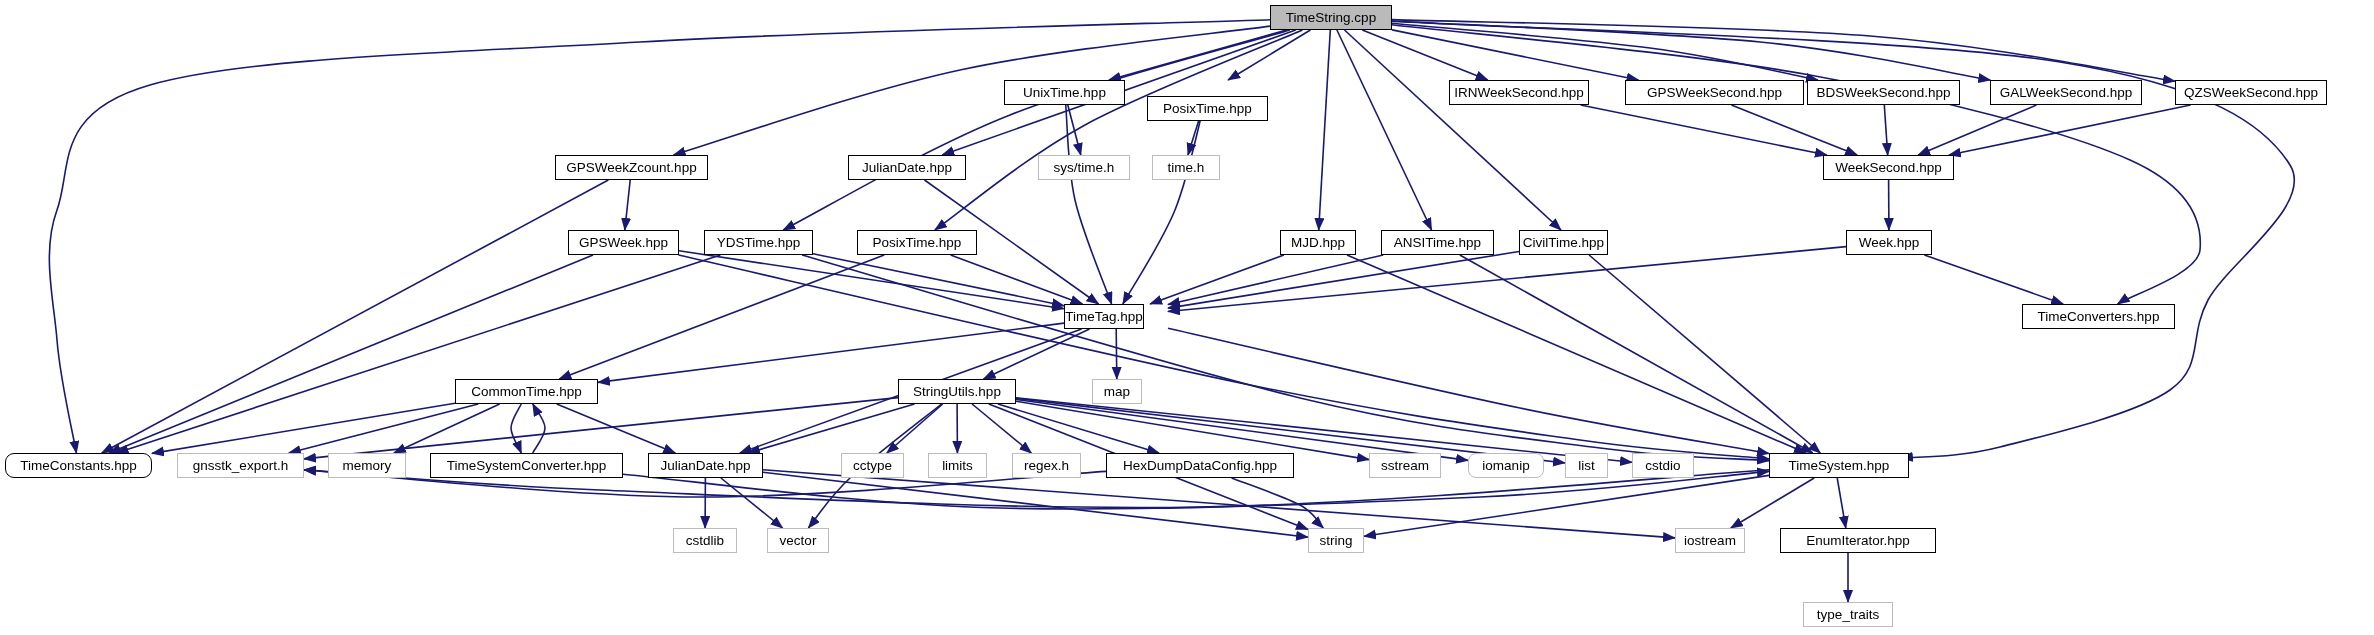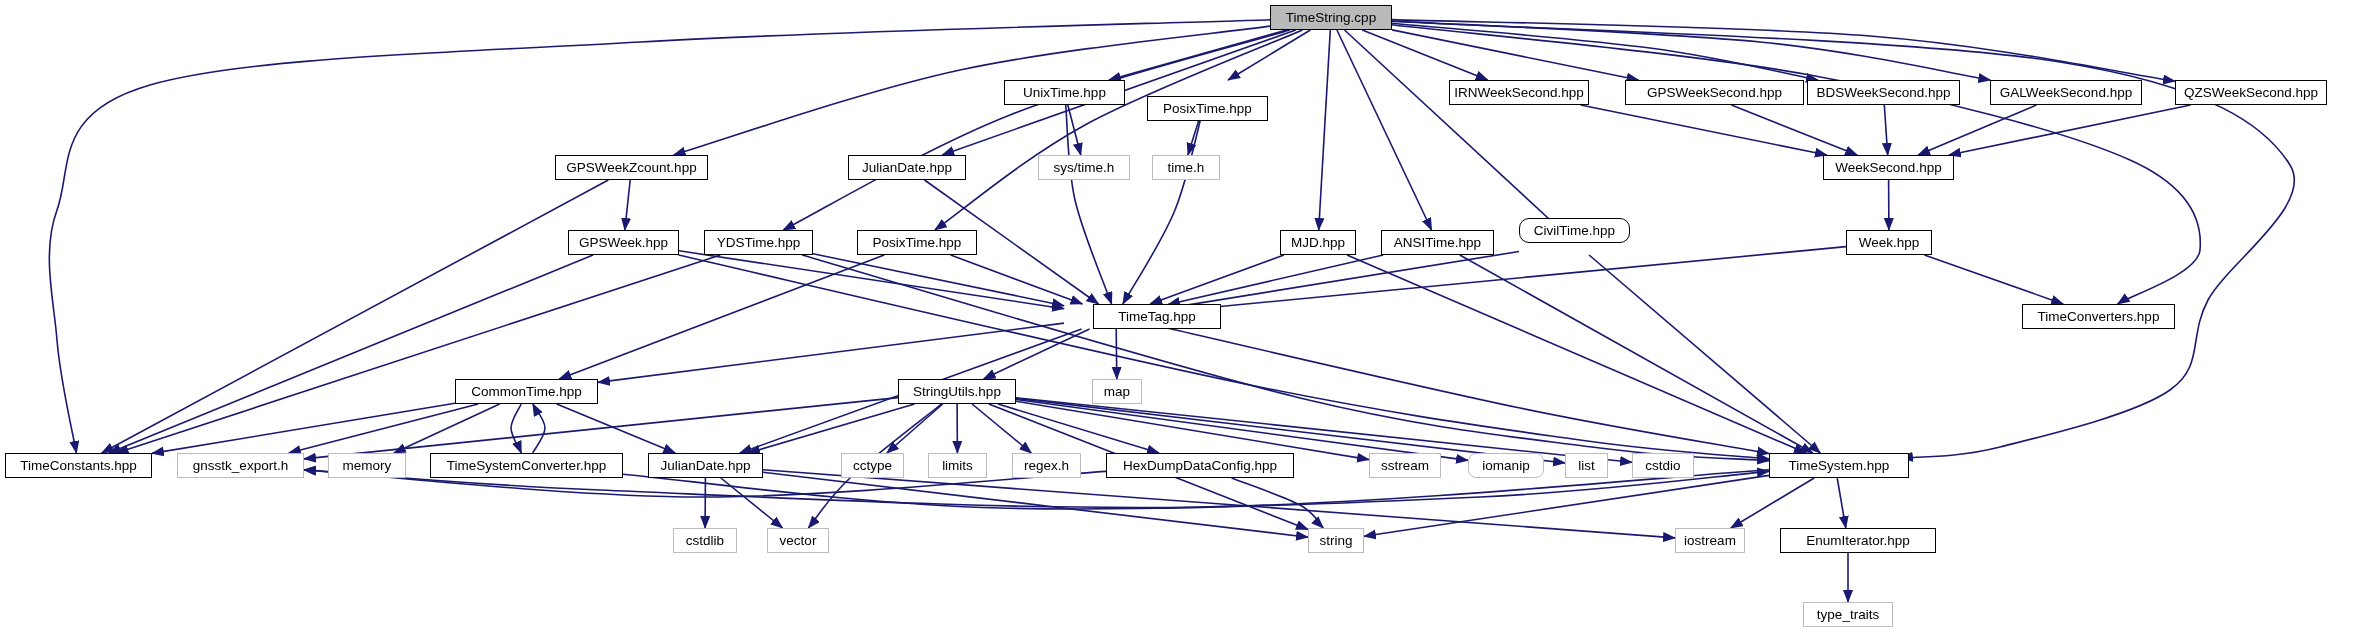--- a/index.html
+++ b/index.html
@@ -122,28 +122,28 @@
       <div class="node doc" style="left: 555px; top: 155px; width: 153px;">GPSWeekZcount.hpp</div>
       <div class="node doc" style="left: 848px; top: 155px; width: 118px;">JulianDate.hpp</div>
       <div class="node sys" style="left: 1038px; top: 155px; width: 92px;">sys/time.h</div>
       <div class="node sys" style="left: 1152px; top: 155px; width: 68px;">time.h</div>
       <div class="node doc" style="left: 1823px; top: 155px; width: 131px;">WeekSecond.hpp</div>
       <div class="node doc" style="left: 568px; top: 230px; width: 111px;">GPSWeek.hpp</div>
       <div class="node doc" style="left: 704px; top: 230px; width: 109px;">YDSTime.hpp</div>
       <div class="node doc" style="left: 857px; top: 230px; width: 120px;">PosixTime.hpp</div>
       <div class="node doc" style="left: 1280px; top: 230px; width: 76px;">MJD.hpp</div>
       <div class="node doc" style="left: 1381px; top: 230px; width: 113px;">ANSITime.hpp</div>
-      <div class="node doc" style="left: 1519px; top: 218px; width: 111px; border-radius: 10px;">CivilTime.hpp</div>
+      <div class="node doc" style="left: 1519px; top: 230px; width: 89px;">CivilTime.hpp</div>
       <div class="node doc" style="left: 1846px; top: 230px; width: 86px;">Week.hpp</div>
-      <div class="node doc" style="left: 1064px; top: 304px; width: 128px; margin-left: 29px;">TimeTag.hpp</div>
+      <div class="node doc" style="left: 1064px; top: 304px; width: 80px;">TimeTag.hpp</div>
       <div class="node doc" style="left: 2022px; top: 304px; width: 153px;">TimeConverters.hpp</div>
       <div class="node doc" style="left: 455px; top: 379px; width: 143px;">CommonTime.hpp</div>
       <div class="node doc" style="left: 898px; top: 379px; width: 118px;">StringUtils.hpp</div>
       <div class="node sys" style="left: 1092px; top: 379px; width: 50px;">map</div>
-      <div class="node doc" style="left: 5px; top: 453px; width: 147px;">TimeConstants.hpp</div>
+      <div class="node doc" style="left: 5px; top: 453px; width: 147px; border-radius: 9px;">TimeConstants.hpp</div>
       <div class="node sys" style="left: 177px; top: 453px; width: 127px;">gnsstk_export.h</div>
       <div class="node sys" style="left: 328px; top: 453px; width: 78px;">memory</div>
       <div class="node doc" style="left: 430px; top: 453px; width: 193px;">TimeSystemConverter.hpp</div>
       <div class="node doc" style="left: 648px; top: 453px; width: 115px;">JulianDate.hpp</div>
       <div class="node sys" style="left: 841px; top: 453px; width: 63px;">cctype</div>
       <div class="node sys" style="left: 928px; top: 453px; width: 59px;">limits</div>
       <div class="node sys" style="left: 1012px; top: 453px; width: 69px;">regex.h</div>
       <div class="node doc" style="left: 1106px; top: 453px; width: 188px;">HexDumpDataConfig.hpp</div>
       <div class="node sys" style="left: 1369px; top: 453px; width: 72px;">sstream</div>
       <div class="node sys" style="left: 1468px; top: 453px; width: 76px; border-radius: 8px;">iomanip</div>

